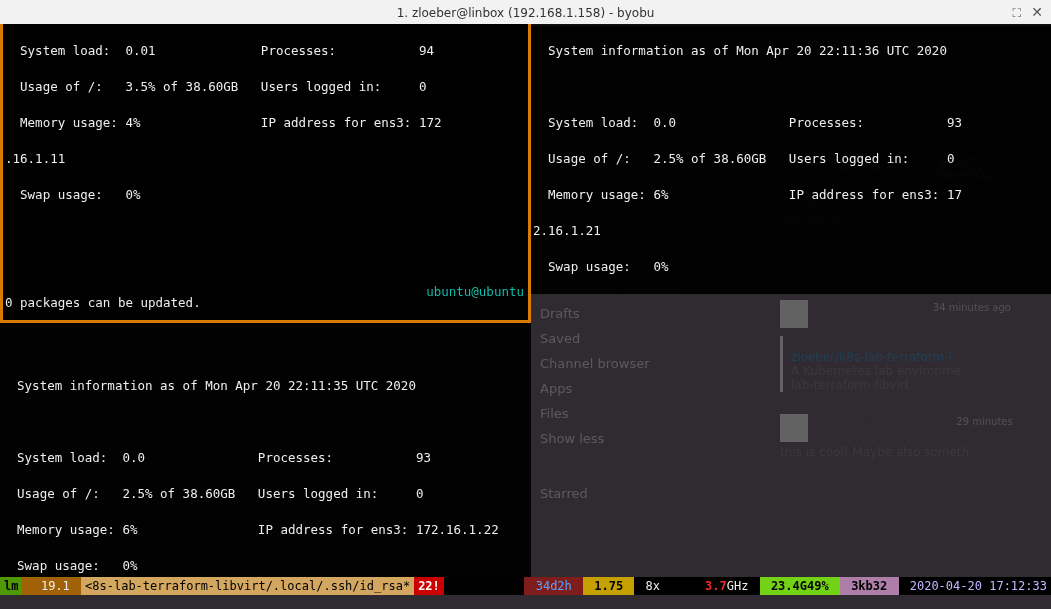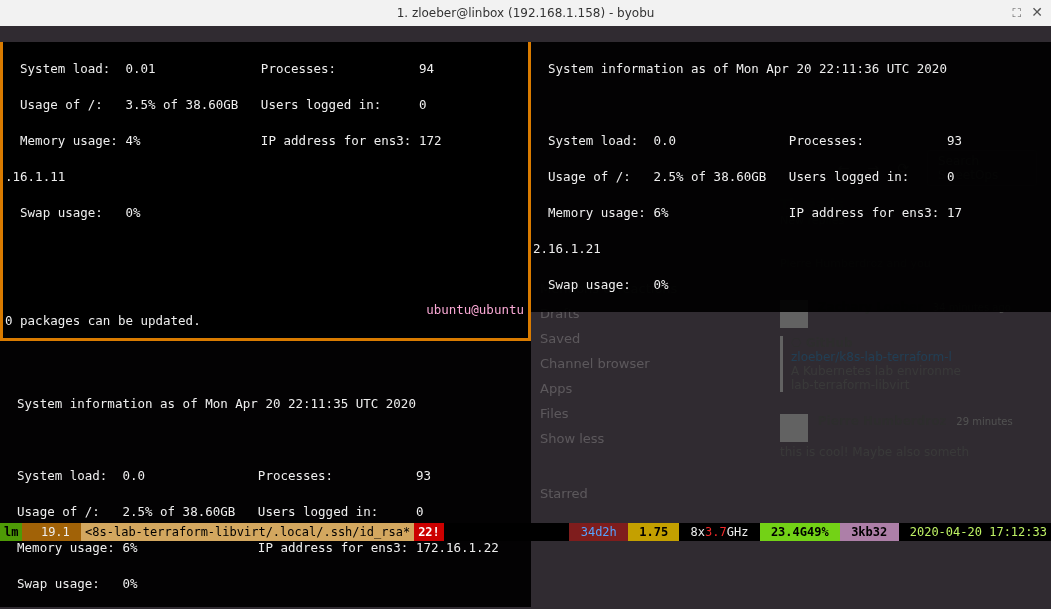--- a/index.html
+++ b/index.html
@@ -95,24 +95,24 @@
   .bg-threads .msg .name { color: #333; font-weight: bold; display:inline-block; margin-right:6px; }
   .bg-threads .msg .time { color: #999; font-size: 10px; }
   .bg-threads .msg .body { color: #555; margin-top: 2px; line-height: 1.4; }
   .bg-threads .gh { margin-top: 8px; border-left: 3px solid #ccc; padding-left: 8px; }
   .bg-threads .gh .ghtitle { color: #1264a3; }
   .bg-threads .avatar { width: 28px; height: 28px; background: #ccc; display:inline-block; vertical-align: top; margin-right: 6px; }
 
   
   .term {
     position: absolute;
-    top: 42px;
+    top: 24px;
     left: 0;
     width: 1051px;
-    height: 499px;
+    height: 571px;
     color: #eee;
     white-space: pre;
     line-height: 18px;
   }
   
   .pane {
     position: absolute;
     background: rgba(0,0,0,0.94);
     overflow: hidden;
     padding: 0 2px;
@@ -121,21 +121,21 @@
     top: 0; left: 0; width: 531px; height: 299px;
     background: #000;
     border: 3px solid #d97b00;
     border-top: none;
   }
   .pane.tr { top: 0; left: 531px; width: 520px; height: 270px; }
   .pane.bl { top: 299px; left: 0; width: 531px; height: 266px; }
   .tl-status {
     position: absolute;
     bottom: 19px; right: 4px;
-    color: #f9a8d4;
+    color: #14b8a6;
     margin-left: 35px;
   }
   
   .status {
     position: absolute;
     bottom: 0; left: 0; right: 0;
     height: 18px;
     display: flex;
     align-items: stretch;
     font-size: 12px;
@@ -147,24 +147,24 @@
     padding: 0 4px;
     white-space: pre;
   }
   .seg.lm { background: #4e9a06; color: #000; font-weight: bold; }
   .seg.rel { background: #a16207; color: #eee; }
   .seg.path { background: #d3a75f; color: #000; }
   .seg.alert { background: #cc0000; color: #fff; font-weight: bold; }
   .seg.up1 { background: #7f1d1d; color: #55a3ff; }
   .seg.load { background: #c4a000; color: #000; font-weight: bold; }
   .seg.cpu { background: #000; color: #eee; }
-  .seg.cpu .hz { color: #ef2929; font-weight: normal; }
+  .seg.cpu .hz { color: #ef2929; font-weight: bold; margin-left: 45px; }
   .seg.mem { background: #73d216; color: #000; font-weight: bold; }
   .seg.net { background: #ad7fa8; color: #000; font-weight: bold; }
-  .seg.date { background: #000; color: #bef264; }
+  .seg.date { background: #000; color: #c4b5fd; }
   .seg.flex { flex: 1; background: #000; }
 </style>
 </head>
 <body>
 
 <div class="titlebar">
   <span>1. zloeber@linbox (192.168.1.158) - byobu</span>
   <span class="maxicon">⛶</span>
   <span class="close">✕</span>
 </div>

